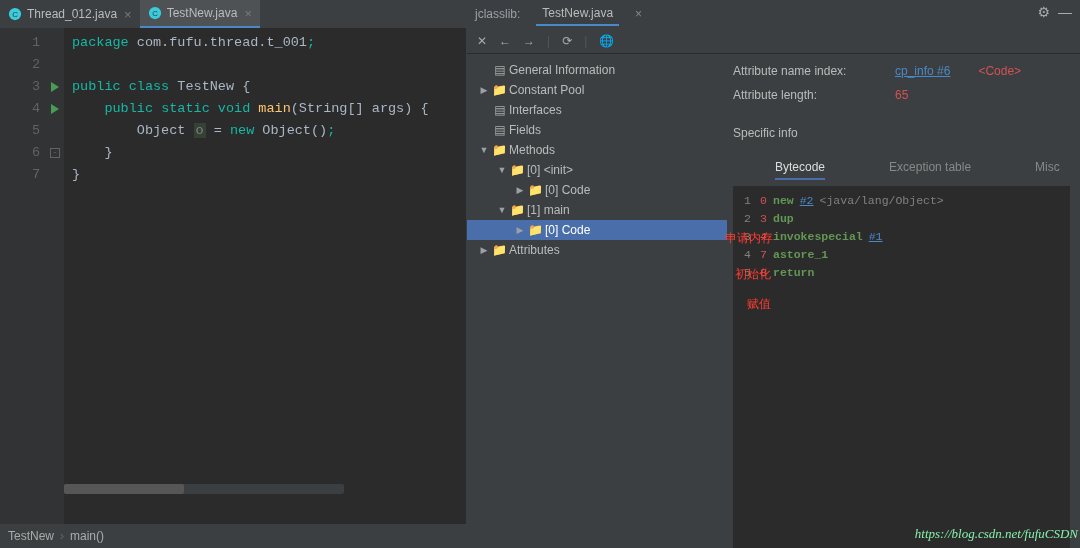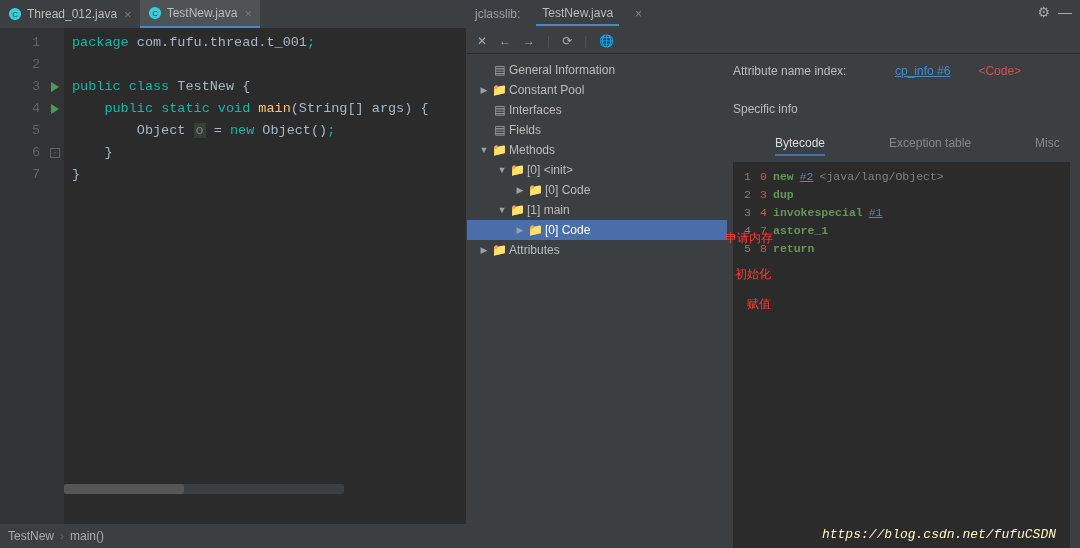--- a/index.html
+++ b/index.html
@@ -72,21 +72,21 @@
 
 .bytecode { font-family: Consolas, "Courier New", monospace; font-size: 11.5px; line-height: 18px; background: #2b2b2b; padding: 6px 8px; flex: 1; }
 .bc-row { display: flex; gap: 6px; align-items: baseline; }
 .bc-idx { color: #808080; width: 10px; text-align: right; }
 .bc-off { color: #d25252; width: 10px; text-align: right; }
 .bc-op { color: #629755; font-weight: bold; }
 .bc-ref { color: #4a88c7; text-decoration: underline; }
 .bc-cmt { color: #808080; }
 
 .annot { position: absolute; color: #ff3b30; font-size: 12px; z-index: 5; pointer-events: none; }
-.watermark { position: absolute; right: 24px; bottom: 6px; color: #fef9c3; font-size: 13px; font-style: italic; font-family: Liberation Mono, monospace; }
+.watermark { position: absolute; right: 2px; bottom: 6px; color: #86efac; font-size: 13px; font-style: italic; font-family: Liberation Serif, serif; }
 </style>
 </head>
 <body>
 
 <div class="app">
 
   <div class="editor-pane">
     <div class="tabs">
       <div class="tab">
         <span class="file-icon">
@@ -229,20 +229,24 @@
             <span class="label">Attributes</span>
           </div>
         </div>
 
       <div class="details">
         <div class="kv">
           <span class="k">Attribute name index:</span>
           <span class="link">cp_info #6</span>
           <span class="tag">&lt;Code&gt;</span>
         </div>
+        <div class="kv">
+          <span class="k">Attribute length:</span>
+          <span class="val">65</span>
+        </div>
         <div class="section-title" style="margin-top:14px;">Specific info</div>
 
         <div class="subtabs">
           <div class="st active">Bytecode</div>
           <div class="st">Exception table</div>
           <div class="st">Misc</div>
         </div>
 
         <div class="bytecode" id="bytecode">
             <div class="bc-row">

